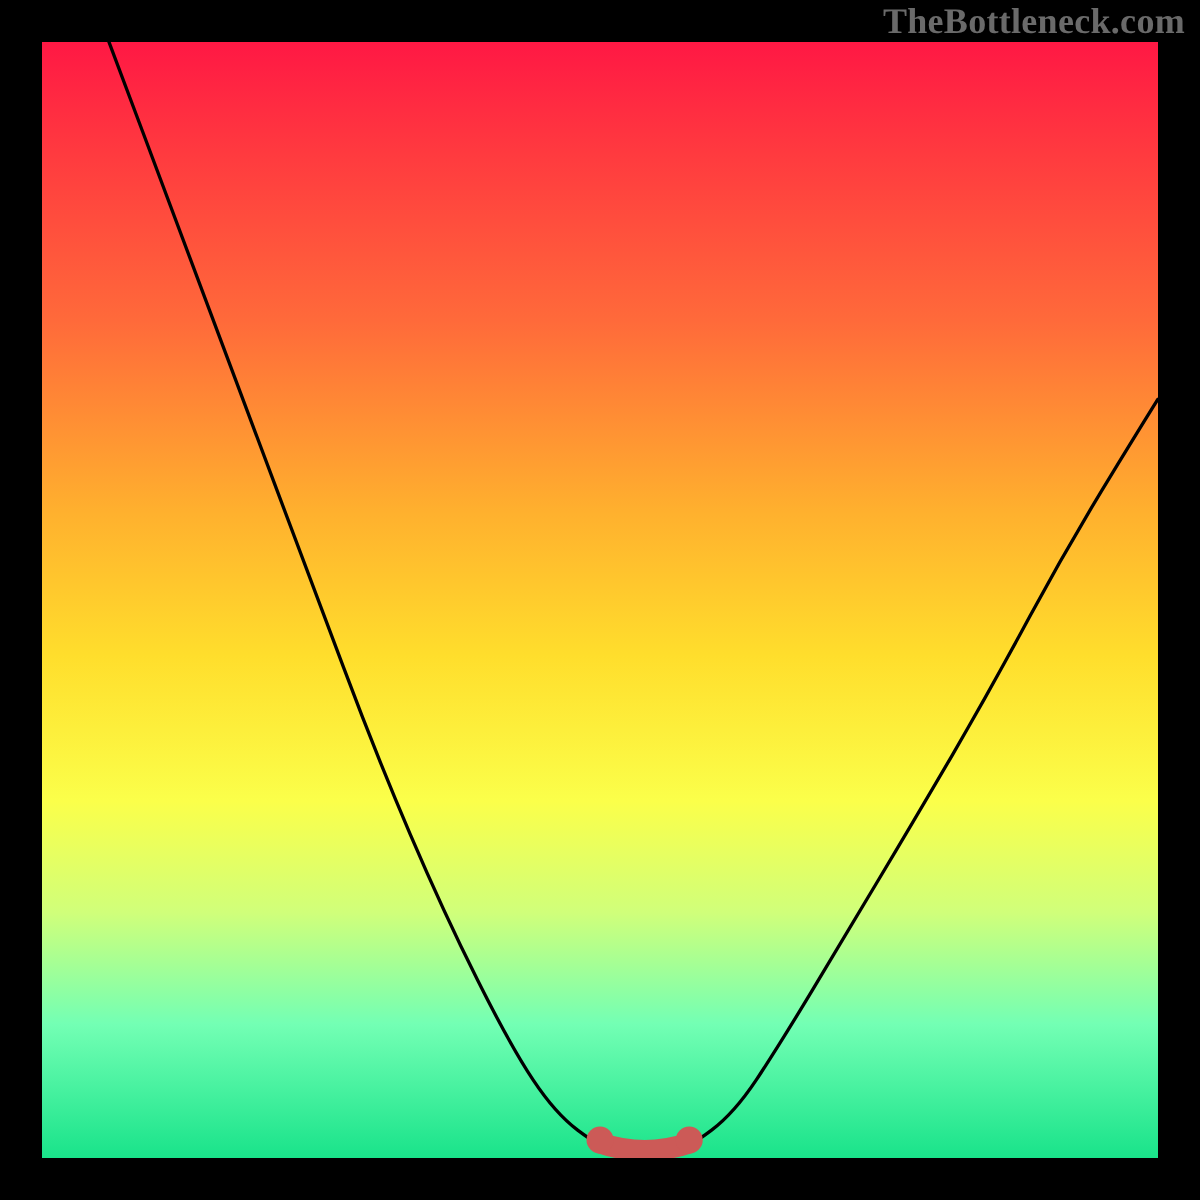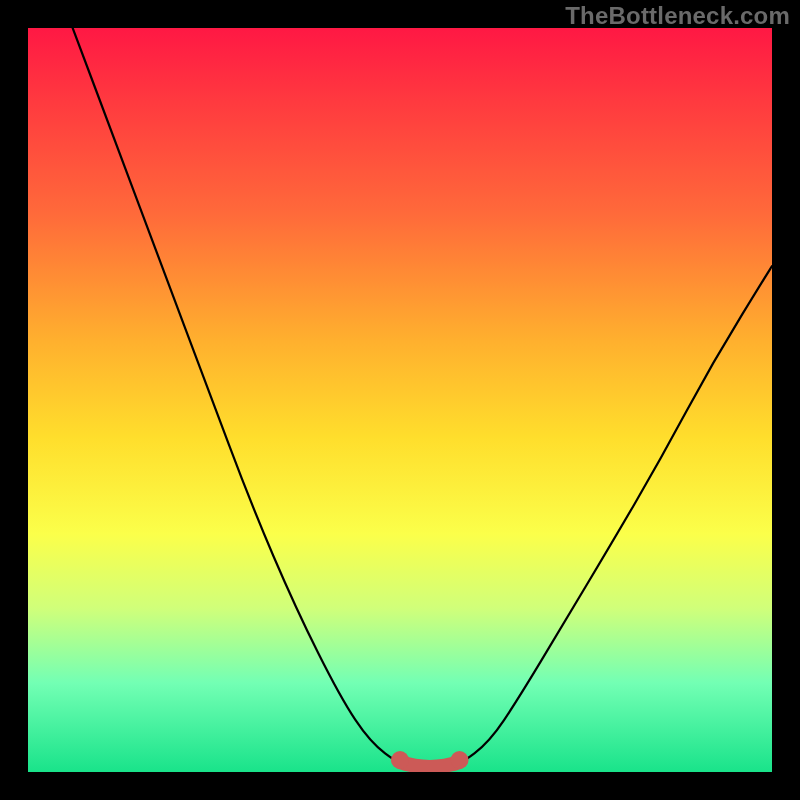--- a/index.html
+++ b/index.html
@@ -19,20 +19,21 @@
   }
   .watermark {
     position: absolute;
     top: 2px;
     right: 10px;
     font-size: 24px;
     font-weight: 600;
     color: #6a6a6a;
     letter-spacing: 0.2px;
     z-index: 20;
+    font-family: Liberation Serif, serif;
   }
   .plot-wrap {
     position: absolute;
     left: 28px;
     top: 28px;
     width: 744px;
     height: 744px;
     background: linear-gradient(to bottom,
       #ff1844 0%,
       #ff3a3f 10%,

